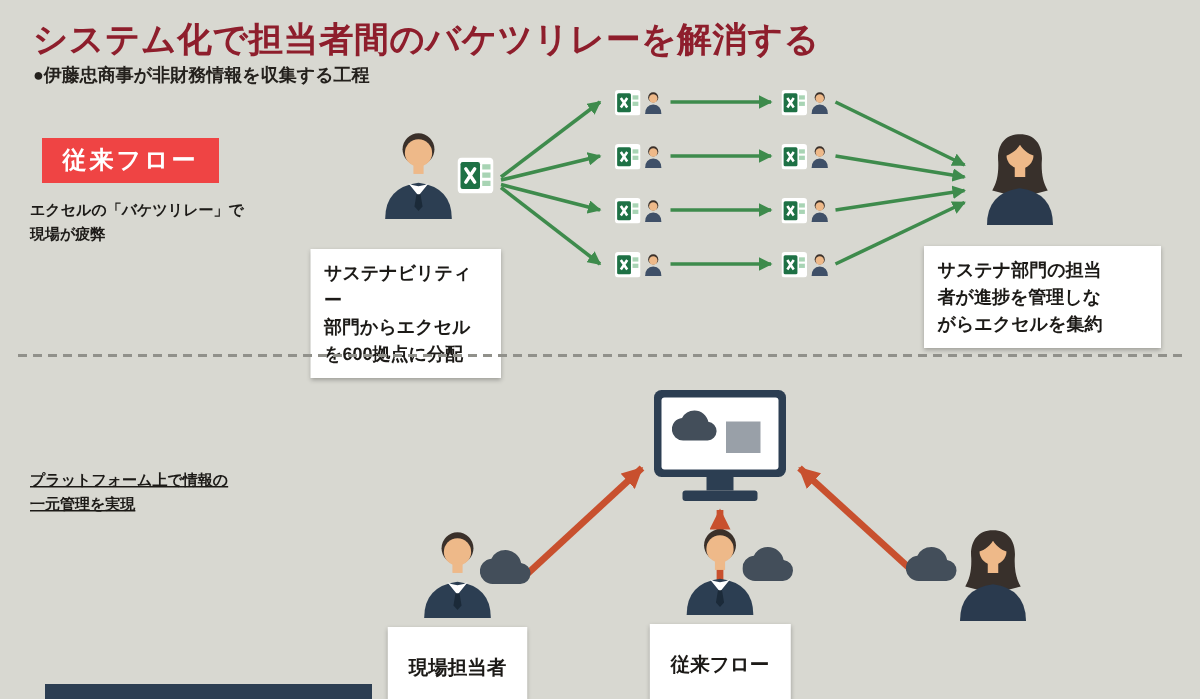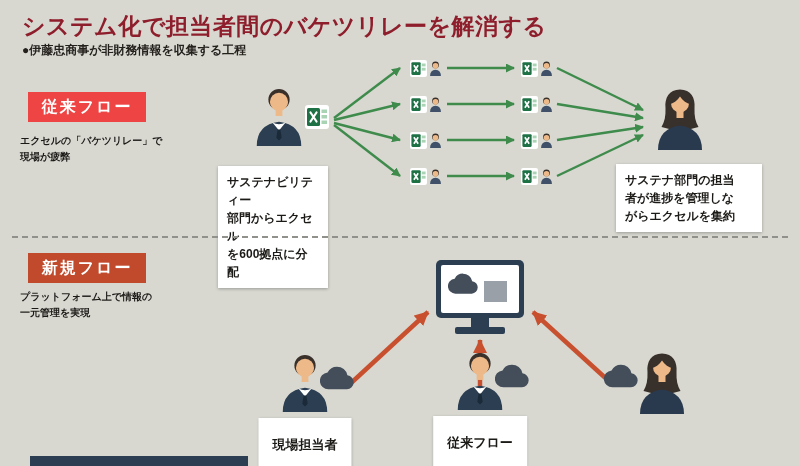--- a/index.html
+++ b/index.html
@@ -12,26 +12,26 @@
   .title { left:22px; top:11px; font-size:23px; font-weight:bold; color:#8e1e2c; letter-spacing:.5px; }
   .subtitle { left:22px; top:42px; font-size:12px; font-weight:bold; color:#24211d;text-align:right; }
 
   .badge { width:118px; height:30px; display:flex; align-items:center; justify-content:center;
            color:#fff; font-size:16px; font-weight:bold; letter-spacing:2px; }
   .badge-legacy { left:28px; top:92px; background:#ef4444; }
   .badge-new    { left:28px; top:253px; background:#c04a2b; }
 
   .flow-desc { font-size:10px; font-weight:bold; color:#1c1a17; line-height:1.6; white-space:pre-line; }
   .legacy-desc { left:20px; top:133px; }
-  .new-desc    { left:20px; top:289px; }
+  .new-desc    { left:20px; top:313px;text-decoration:underline; }
 
   .note { background:#fff; box-shadow:0 1px 3px rgba(0,0,0,.28); font-size:12px; font-weight:bold;
           line-height:1.5; padding:7px 9px; white-space:pre-line; color:#1c1a17; }
-  .note-left  { left:218px; top:166px; width:110px; }
-  .note-right { left:616px; top:164px; width:146px; }
+  .note-left  { left:207px; top:166px; width:127px; }
+  .note-right { left:616px; top:164px; width:158px; }
 
   .divider { left:12px; top:236px; width:776px; height:0; border-top:2px dashed #91918b; }
 
   .role-label { background:#fff; box-shadow:0 1px 3px rgba(0,0,0,.28); font-size:13px; font-weight:bold;
                 padding:18px 14px; color:#1c1a17; transform:translateX(-50%); white-space:nowrap; }
   .role-1 { left:305px; top:418px; }
   .role-2 { left:480px; top:416px; }
   .role-3 { left:662px; top:416px; }
 
   .man-top  { left:250px; top:86px;  width:58px; }
@@ -255,21 +255,20 @@
 
   <div class="abs note note-left">サステナビリティー
 部門からエクセル
 を600拠点に分配</div>
   <div class="abs note note-right">サステナ部門の担当
 者が進捗を管理しな
 がらエクセルを集約</div>
 
   <div class="abs divider"></div>
 
-  <div class="abs badge badge-new">新規フロー</div>
   <div class="abs flow-desc new-desc">プラットフォーム上で情報の
 一元管理を実現</div>
 
   <div class="abs monitor">
     <div class="frame"></div>
     <div class="screen">
       <svg viewBox="0 3.5 24 17" width="30">
         <path d="M19.35 10.04A7.49 7.49 0 0 0 12 4 7.45 7.45 0 0 0 5.35 8.04 5.994 5.994 0 0 0 6 20h13a5 5 0 0 0 .35-9.96z" fill="#434e5a"></path>
       </svg>
       <div class="square"></div>

